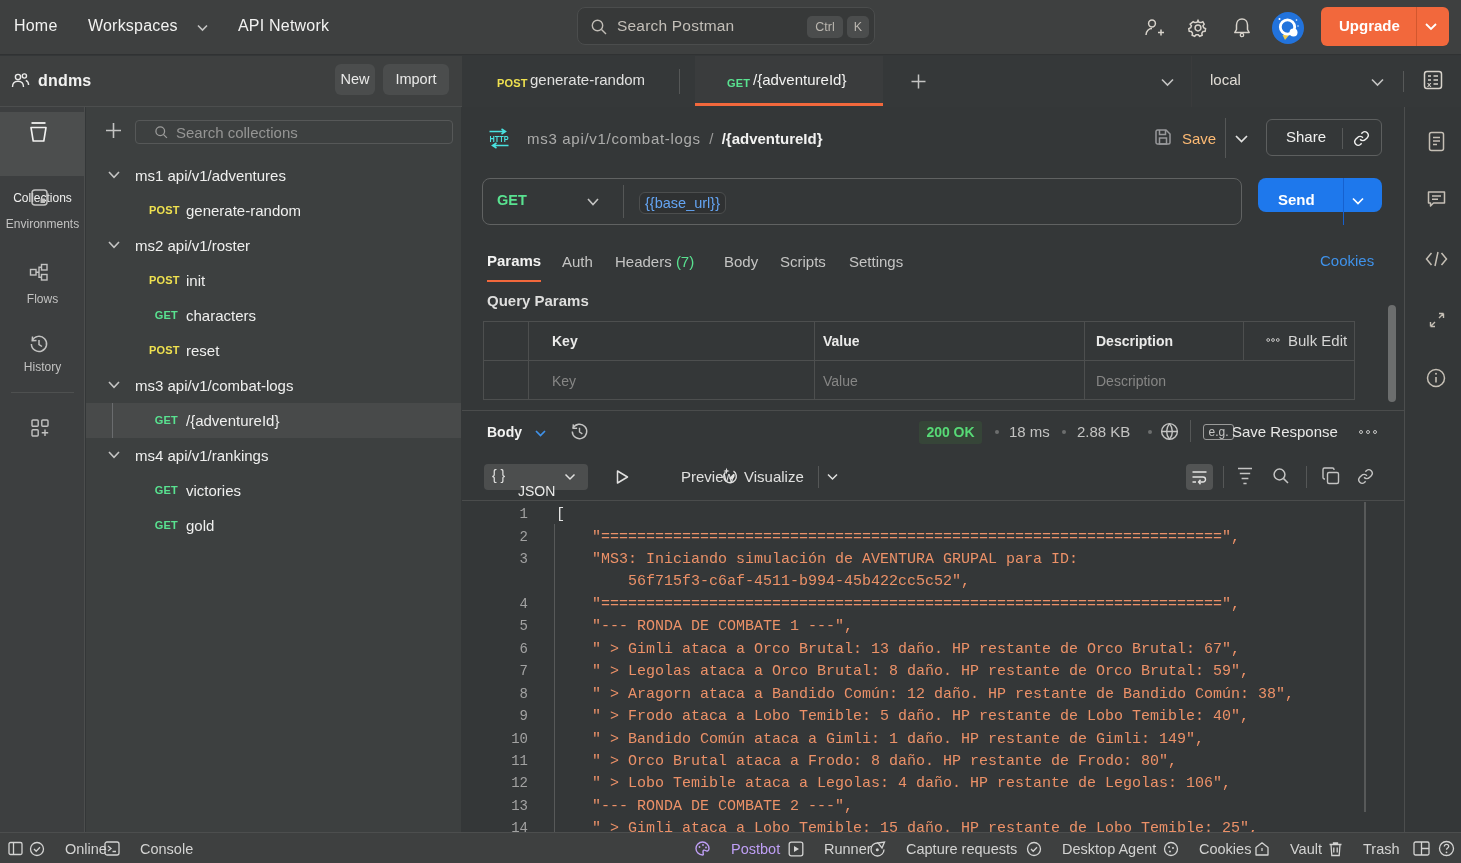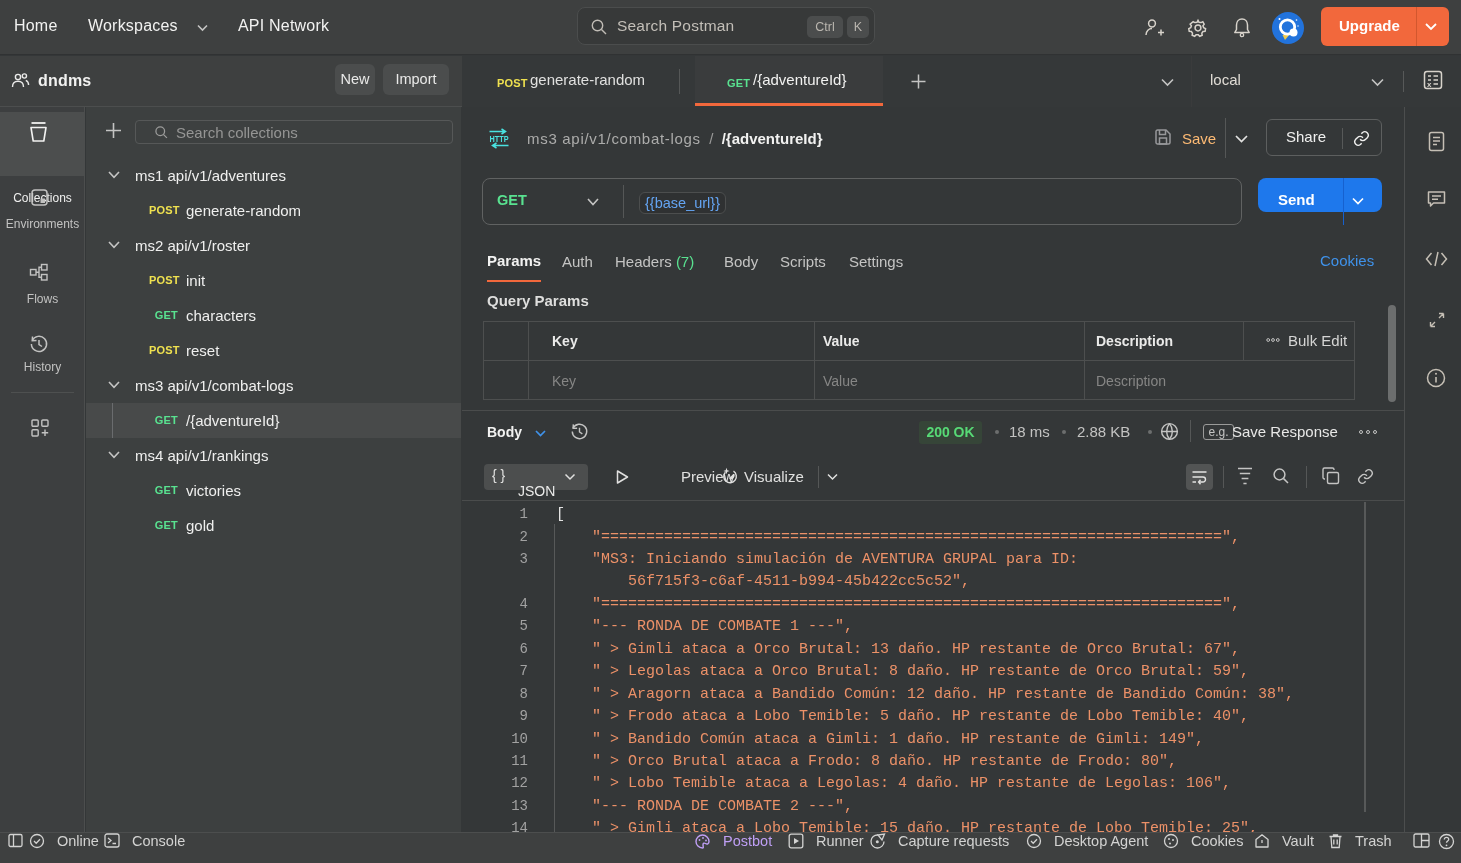--- a/index.html
+++ b/index.html
@@ -56,22 +56,22 @@
 
 .code { position:absolute; left:0; top:393px; width:922px; height:332px; overflow:hidden; }
 .codeline { position:absolute; white-space:pre; font-family:"Liberation Mono", monospace;
   font-size:15px; color:#ec9168; }
 .lnum { position:absolute; font-family:"Liberation Mono", monospace; font-size:14px;
   color:#a2a2a2; text-align:right; width:40px; }
 
 
 .statusbar { left:0; top:832px; width:1461px; height:31px; background:#3e4040;
   border-top:1px solid #4c4e4e; }
-.sitem { position:absolute; top:0; height:31px; display:flex; 
-  color:#d3d3d2; font-size:14.5px; gap:12px; }
+.sitem { position:absolute; top:0; height:31px; display:flex; align-items:center;
+  color:#d3d3d2; font-size:14.5px; gap:20px; }
 
 
 .rrail { left:1404px; top:107px; width:57px; height:725px; background:#343738; border-left:1px solid #4c4e4e; }
 </style>
 </head>
 <body>
 <div class="app">
 
   <div class="abs topbar">
     <div class="abs nav" style="left:14px; top:17px;">Home</div>

